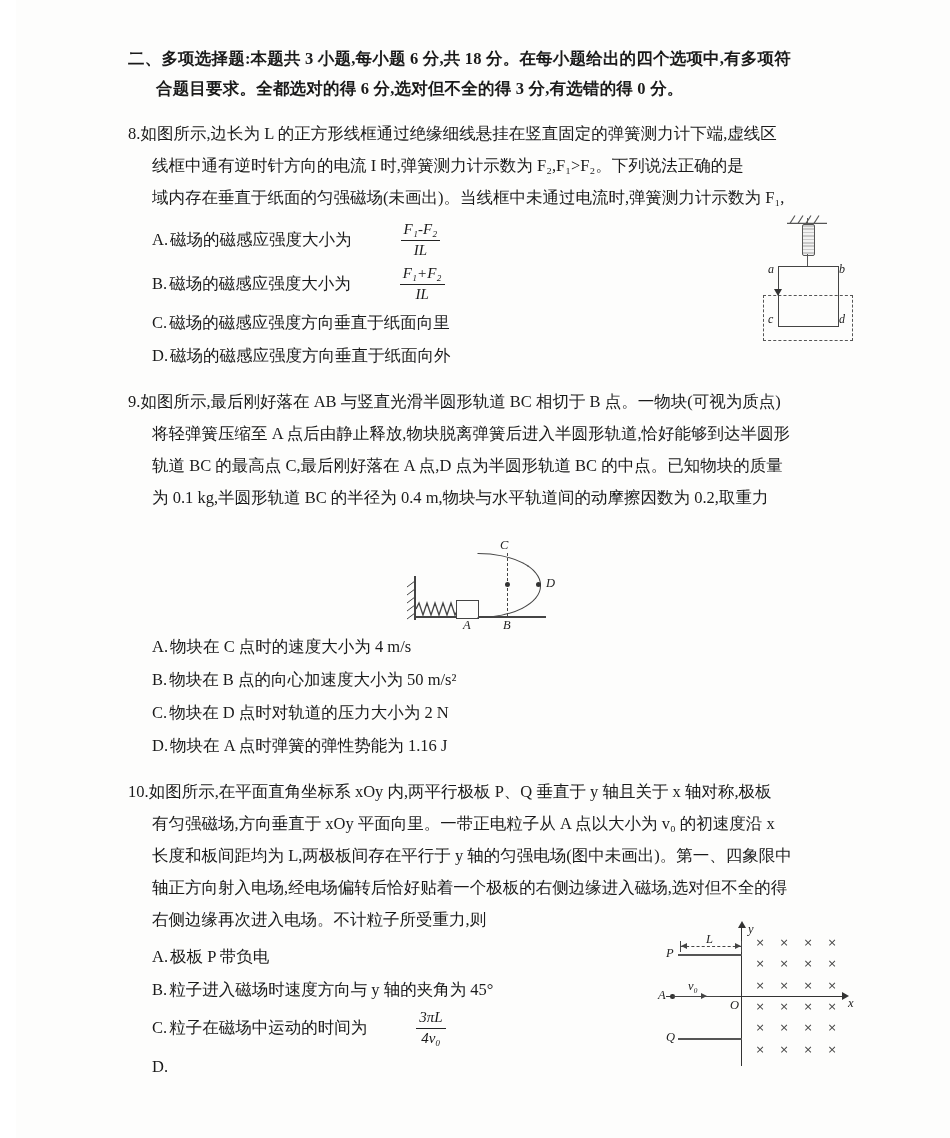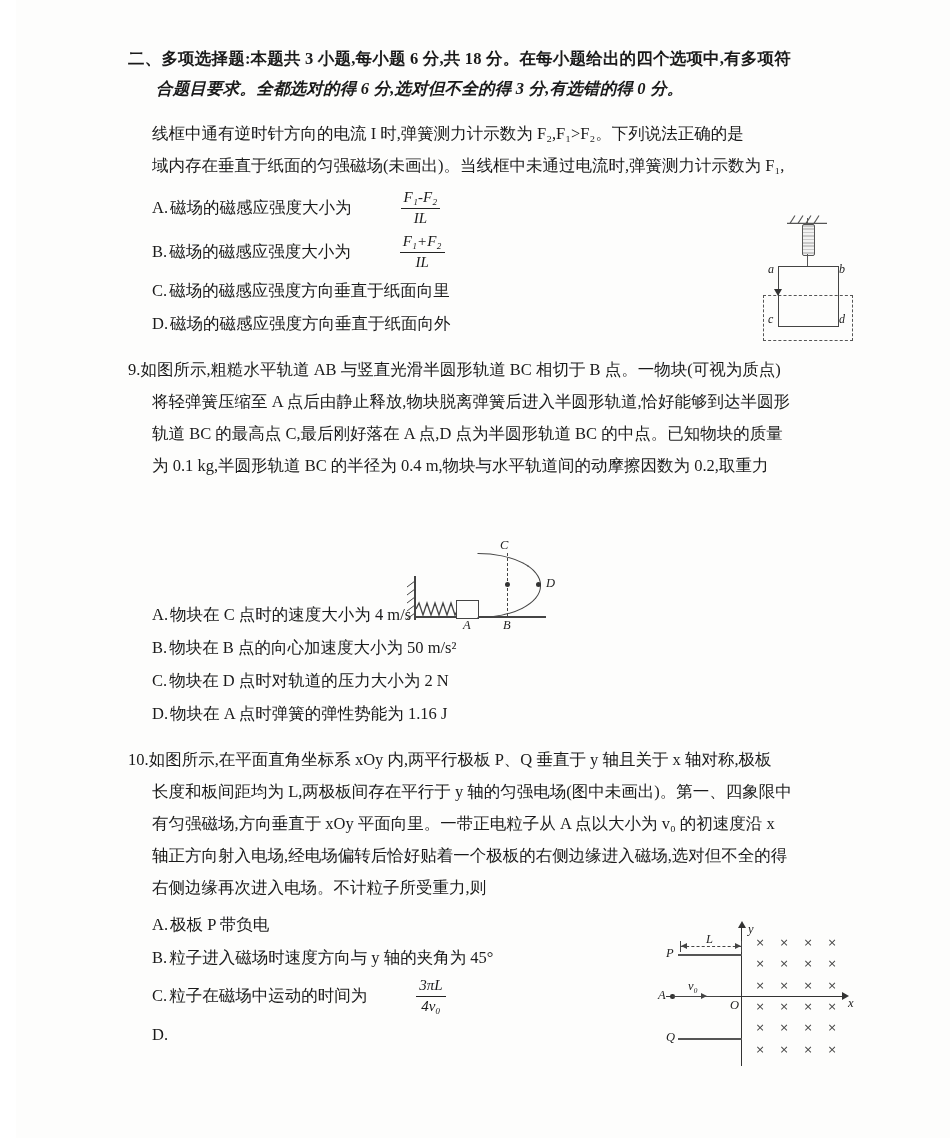--- a/index.html
+++ b/index.html
@@ -30,21 +30,21 @@
     width: 730px;
   }
 
   
   .section-head {
     font-weight: bold;
     font-size: 16.5px;
     line-height: 30px;
     letter-spacing: 0.2px;
   }
-  .section-head .l2 { padding-left: 28px; display: block; font-style: italic; }
+  .section-head .l2 { padding-left: 28px; display: block; }
 
   
   .question { margin-top: 14px; }
   .q-body {
     font-size: 16.5px;
     line-height: 32px;
     text-align: justify;
   }
   .q-line { display: block; }
   .q-line.indent { padding-left: 24px; }
@@ -342,20 +342,21 @@
 
   <div class="content">
 
     <div class="section-head">
       <span class="q-line">二、多项选择题:本题共 3 小题,每小题 6 分,共 18 分。在每小题给出的四个选项中,有多项符</span>
       <span class="l2">合题目要求。全都选对的得 6 分,选对但不全的得 3 分,有选错的得 0 分。</span>
     </div>
 
     <div class="question">
       <div class="q-body">
+        <span class="q-line"><span class="q-num">8.</span><span>如图所示,边长为 L 的正方形线框通过绝缘细线悬挂在竖直固定的弹簧测力计下端,虚线区</span></span>
         <span class="q-line indent">线框中通有逆时针方向的电流 I 时,弹簧测力计示数为 F₂,F₁&gt;F₂。下列说法正确的是</span>
         <span class="q-line indent">域内存在垂直于纸面的匀强磁场(未画出)。当线框中未通过电流时,弹簧测力计示数为 F₁,</span>
       </div>
 
       <div class="options">
         <div class="option tall">
           <span class="opt-label">A.</span>
           <span>磁场的磁感应强度大小为</span>
           <span class="frac">
             <span class="num italic">F₁-F₂</span>
@@ -376,21 +377,21 @@
         </div>
         <div class="option">
           <span class="opt-label">D.</span>
           <span>磁场的磁感应强度方向垂直于纸面向外</span>
         </div>
       </div>
     </div>
 
     <div class="question">
       <div class="q-body">
-        <span class="q-line"><span class="q-num">9.</span><span>如图所示,粗糙水平轨道 AB 与竖直光滑半圆形轨道 BC 相切于 B 点。一物块(可视为质点)</span></span>
+        <span class="q-line"><span class="q-num">9.</span><span>如图所示,最后刚好落在 AB 与竖直光滑半圆形轨道 BC 相切于 B 点。一物块(可视为质点)</span></span>
         <span class="q-line indent">将轻弹簧压缩至 A 点后由静止释放,物块脱离弹簧后进入半圆形轨道,恰好能够到达半圆形</span>
         <span class="q-line indent">轨道 BC 的最高点 C,最后刚好落在 A 点,D 点为半圆形轨道 BC 的中点。已知物块的质量</span>
         <span class="q-line indent">为 0.1 kg,半圆形轨道 BC 的半径为 0.4 m,物块与水平轨道间的动摩擦因数为 0.2,取重力</span>
       </div>
 
       <div style="height:112px"></div>
 
       <div class="options">
         <div class="option">
           <span class="opt-label">A.</span>
@@ -407,22 +408,22 @@
         <div class="option">
           <span class="opt-label">D.</span>
           <span>物块在 A 点时弹簧的弹性势能为 1.16 J</span>
         </div>
       </div>
     </div>
 
     <div class="question">
       <div class="q-body">
         <span class="q-line"><span class="q-num">10.</span><span>如图所示,在平面直角坐标系 xOy 内,两平行极板 P、Q 垂直于 y 轴且关于 x 轴对称,极板</span></span>
+        <span class="q-line indent">有匀强磁场,方向垂直于 xOy 平面向里。一带正电粒子从 A 点以大小为 v₀ 的初速度沿 x</span>
         <span class="q-line indent">长度和板间距均为 L,两极板间存在平行于 y 轴的匀强电场(图中未画出)。第一、四象限中</span>
-        <span class="q-line indent">有匀强磁场,方向垂直于 xOy 平面向里。一带正电粒子从 A 点以大小为 v₀ 的初速度沿 x</span>
         <span class="q-line indent">轴正方向射入电场,经电场偏转后恰好贴着一个极板的右侧边缘进入磁场,选对但不全的得</span>
         <span class="q-line indent">右侧边缘再次进入电场。不计粒子所受重力,则</span>
       </div>
 
       <div class="options">
         <div class="option">
           <span class="opt-label">A.</span>
           <span>极板 P 带负电</span>
         </div>
         <div class="option">

